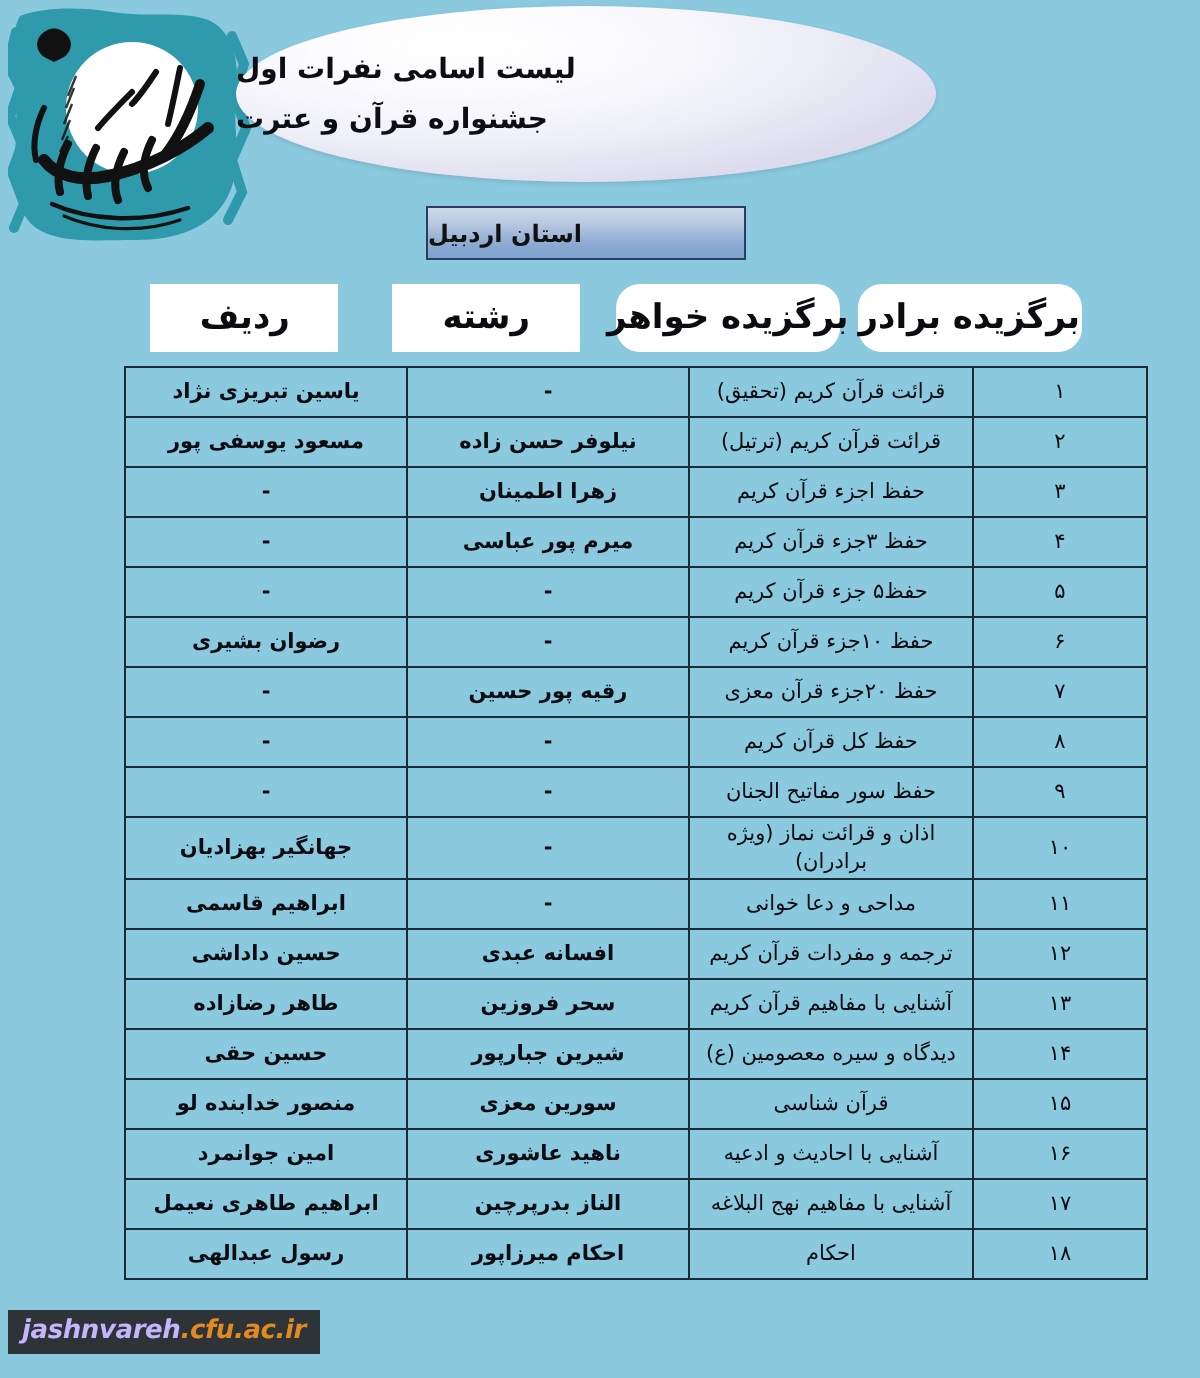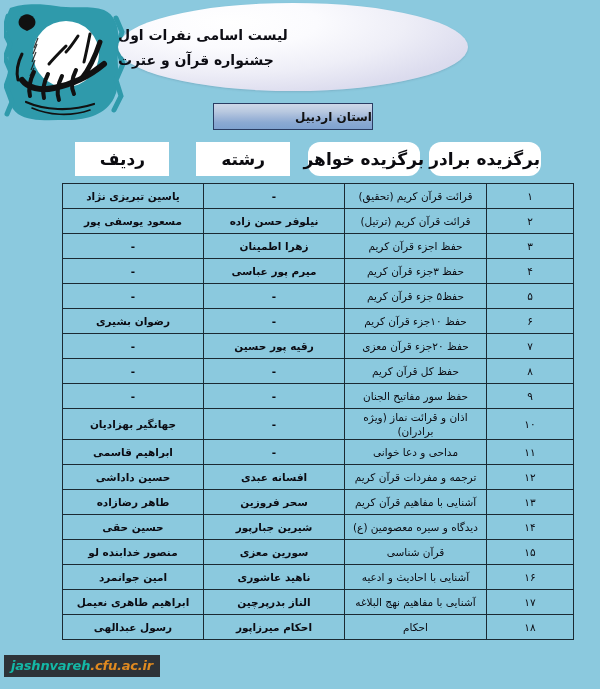--- a/index.html
+++ b/index.html
@@ -65,21 +65,21 @@
     height: 27px;
     border: 1px solid #2a3d63;
     background: linear-gradient(to bottom,
                  #cdd8e8 0%,
                  #b9c9e0 30%,
                  #9fb6d8 55%,
                  #8aa9d2 75%,
                  #7fa2cf 100%);
     display: flex;
     align-items: center;
-    justify-content: flex-start;
+    justify-content: flex-end;
     box-sizing: border-box;
     cursor: pointer;
   }
   #province-button span {
     font-size: 12px;
     font-weight: bold;
     color: #111;
   }
 
   
@@ -147,21 +147,21 @@
     position: absolute;
     left: 4px;
     top: 655px;
     background: #2e3338;
     padding: 3px 7px 4px 7px;
     display: flex;
     align-items: center;
     direction: ltr;
   }
   #footer-url .u1 {
-    color: #14b8a6;
+    color: #c4b5fd;
     font-style: italic;
     font-weight: bold;
     font-size: 13px;
     letter-spacing: -0.2px;
   }
   #footer-url .u2 {
     color: #e08a20;
     font-style: italic;
     font-weight: bold;
     font-size: 13px;

